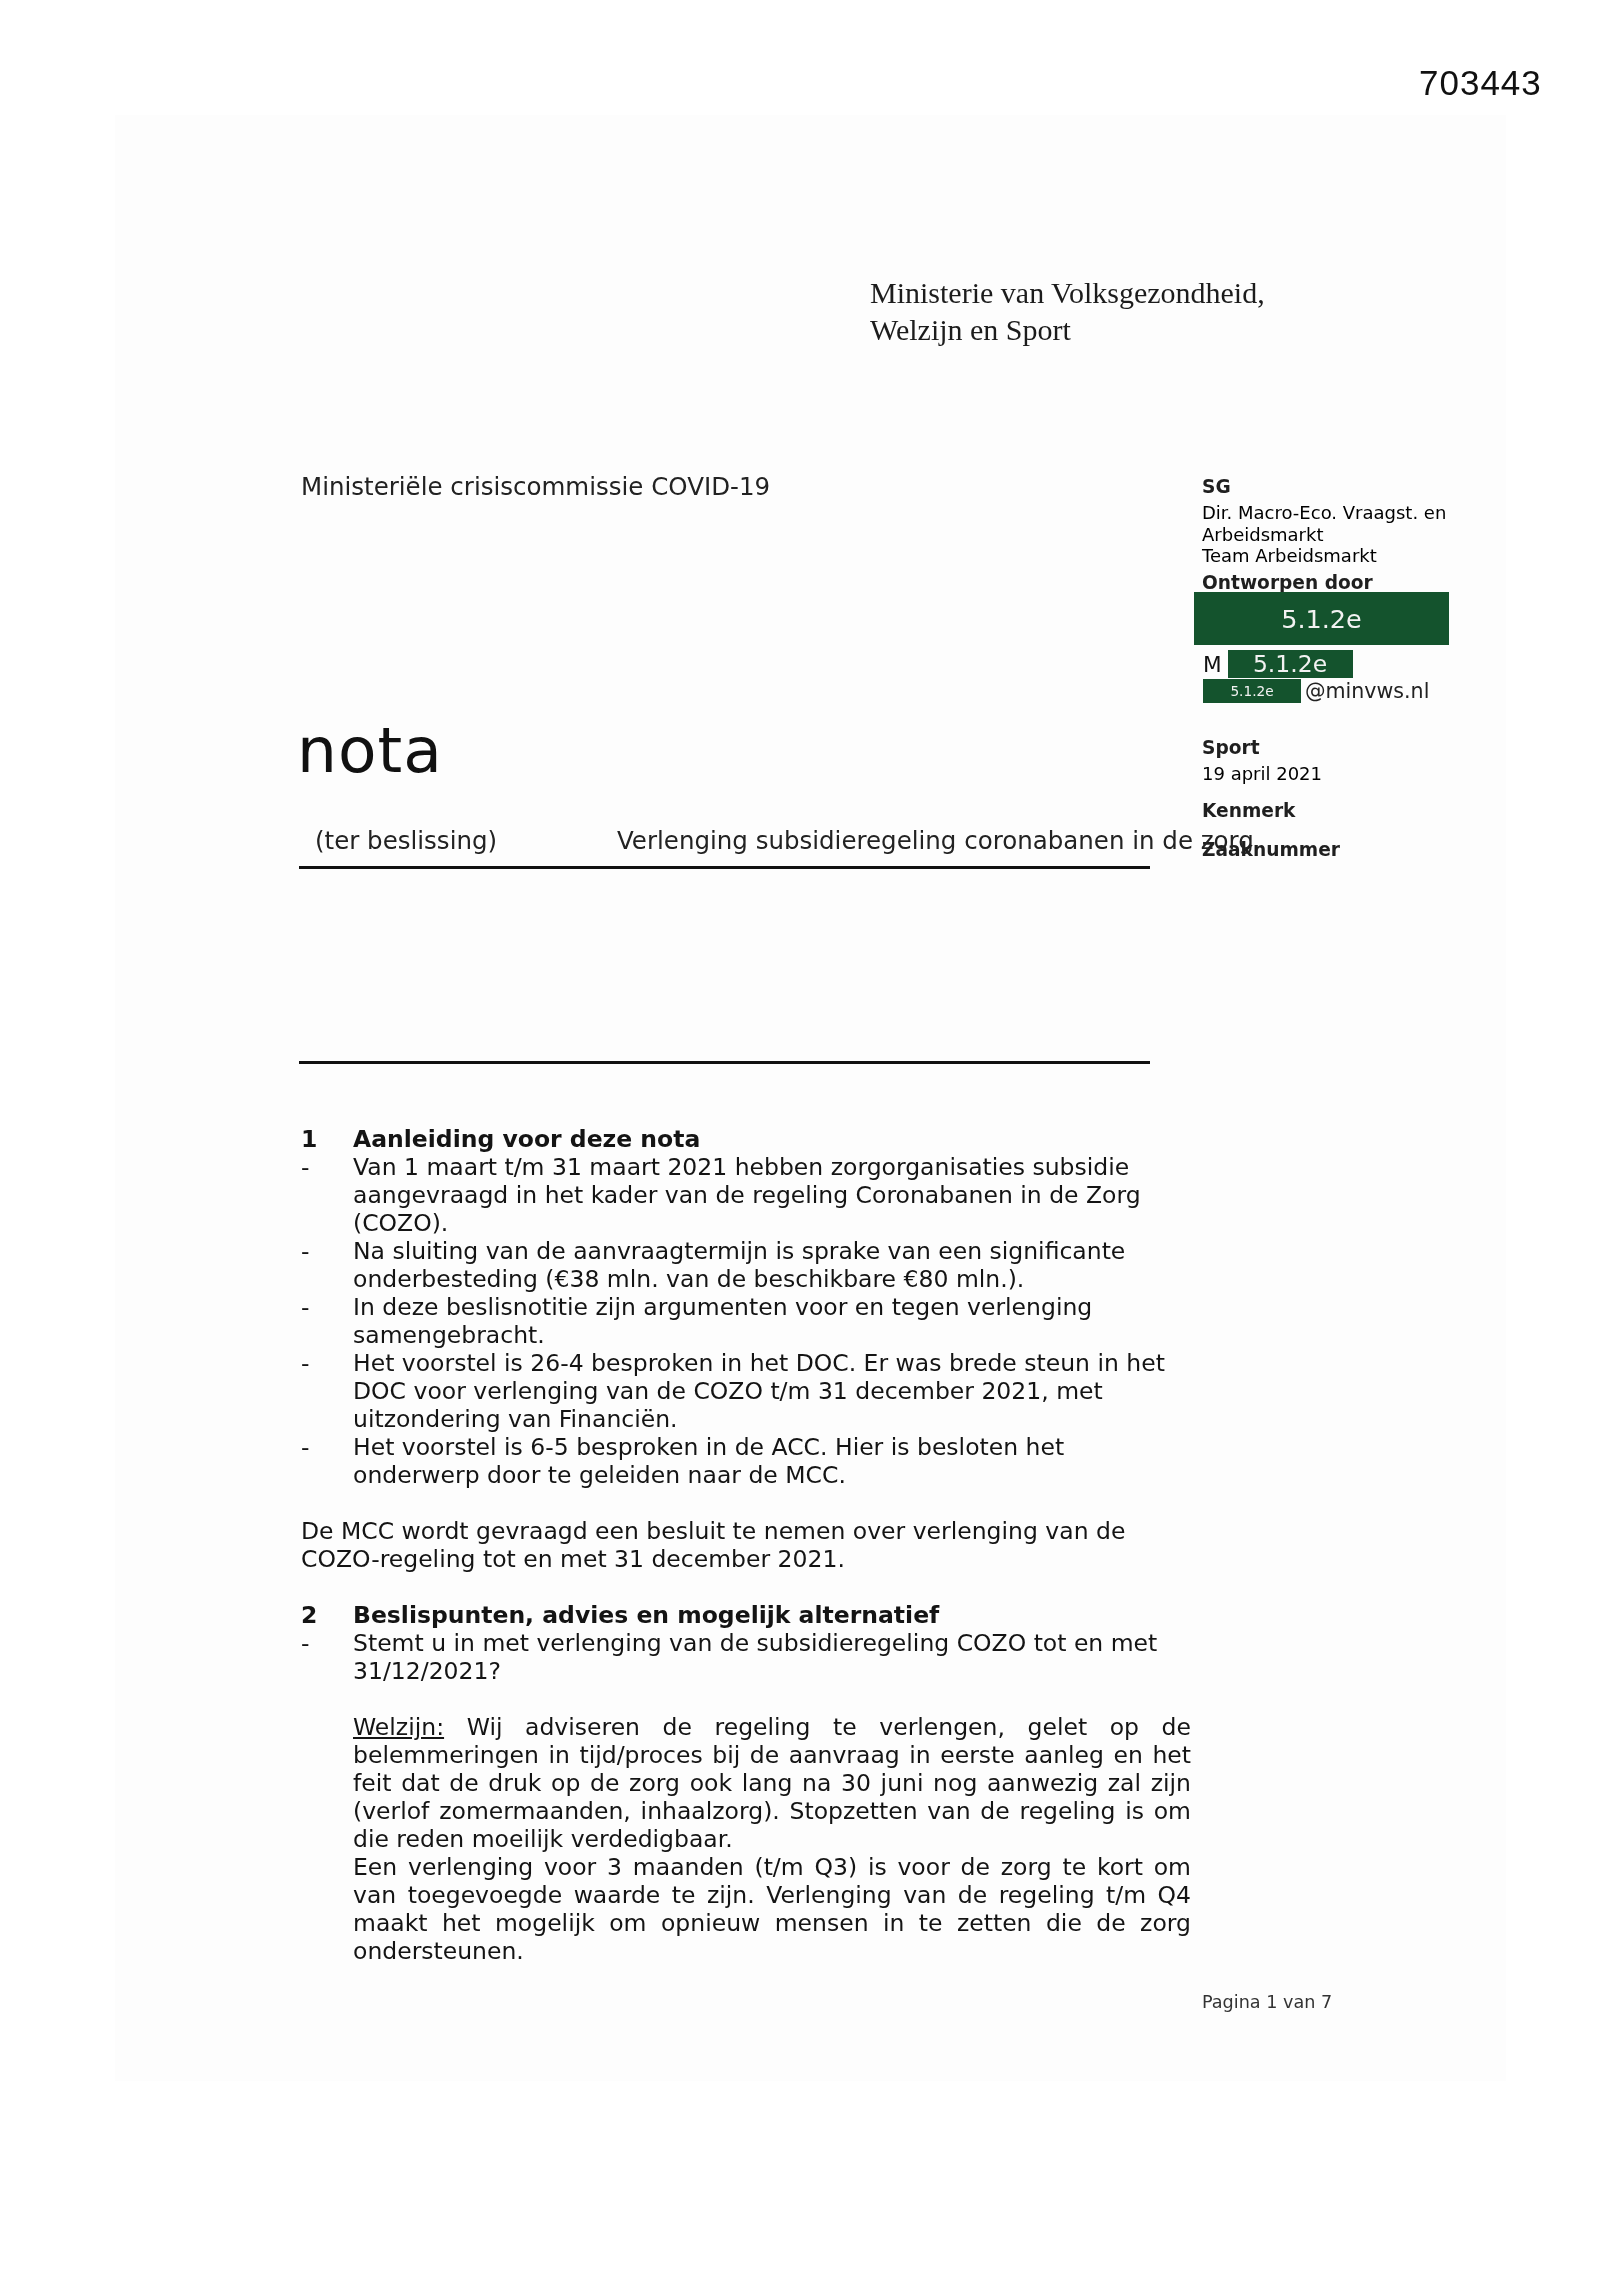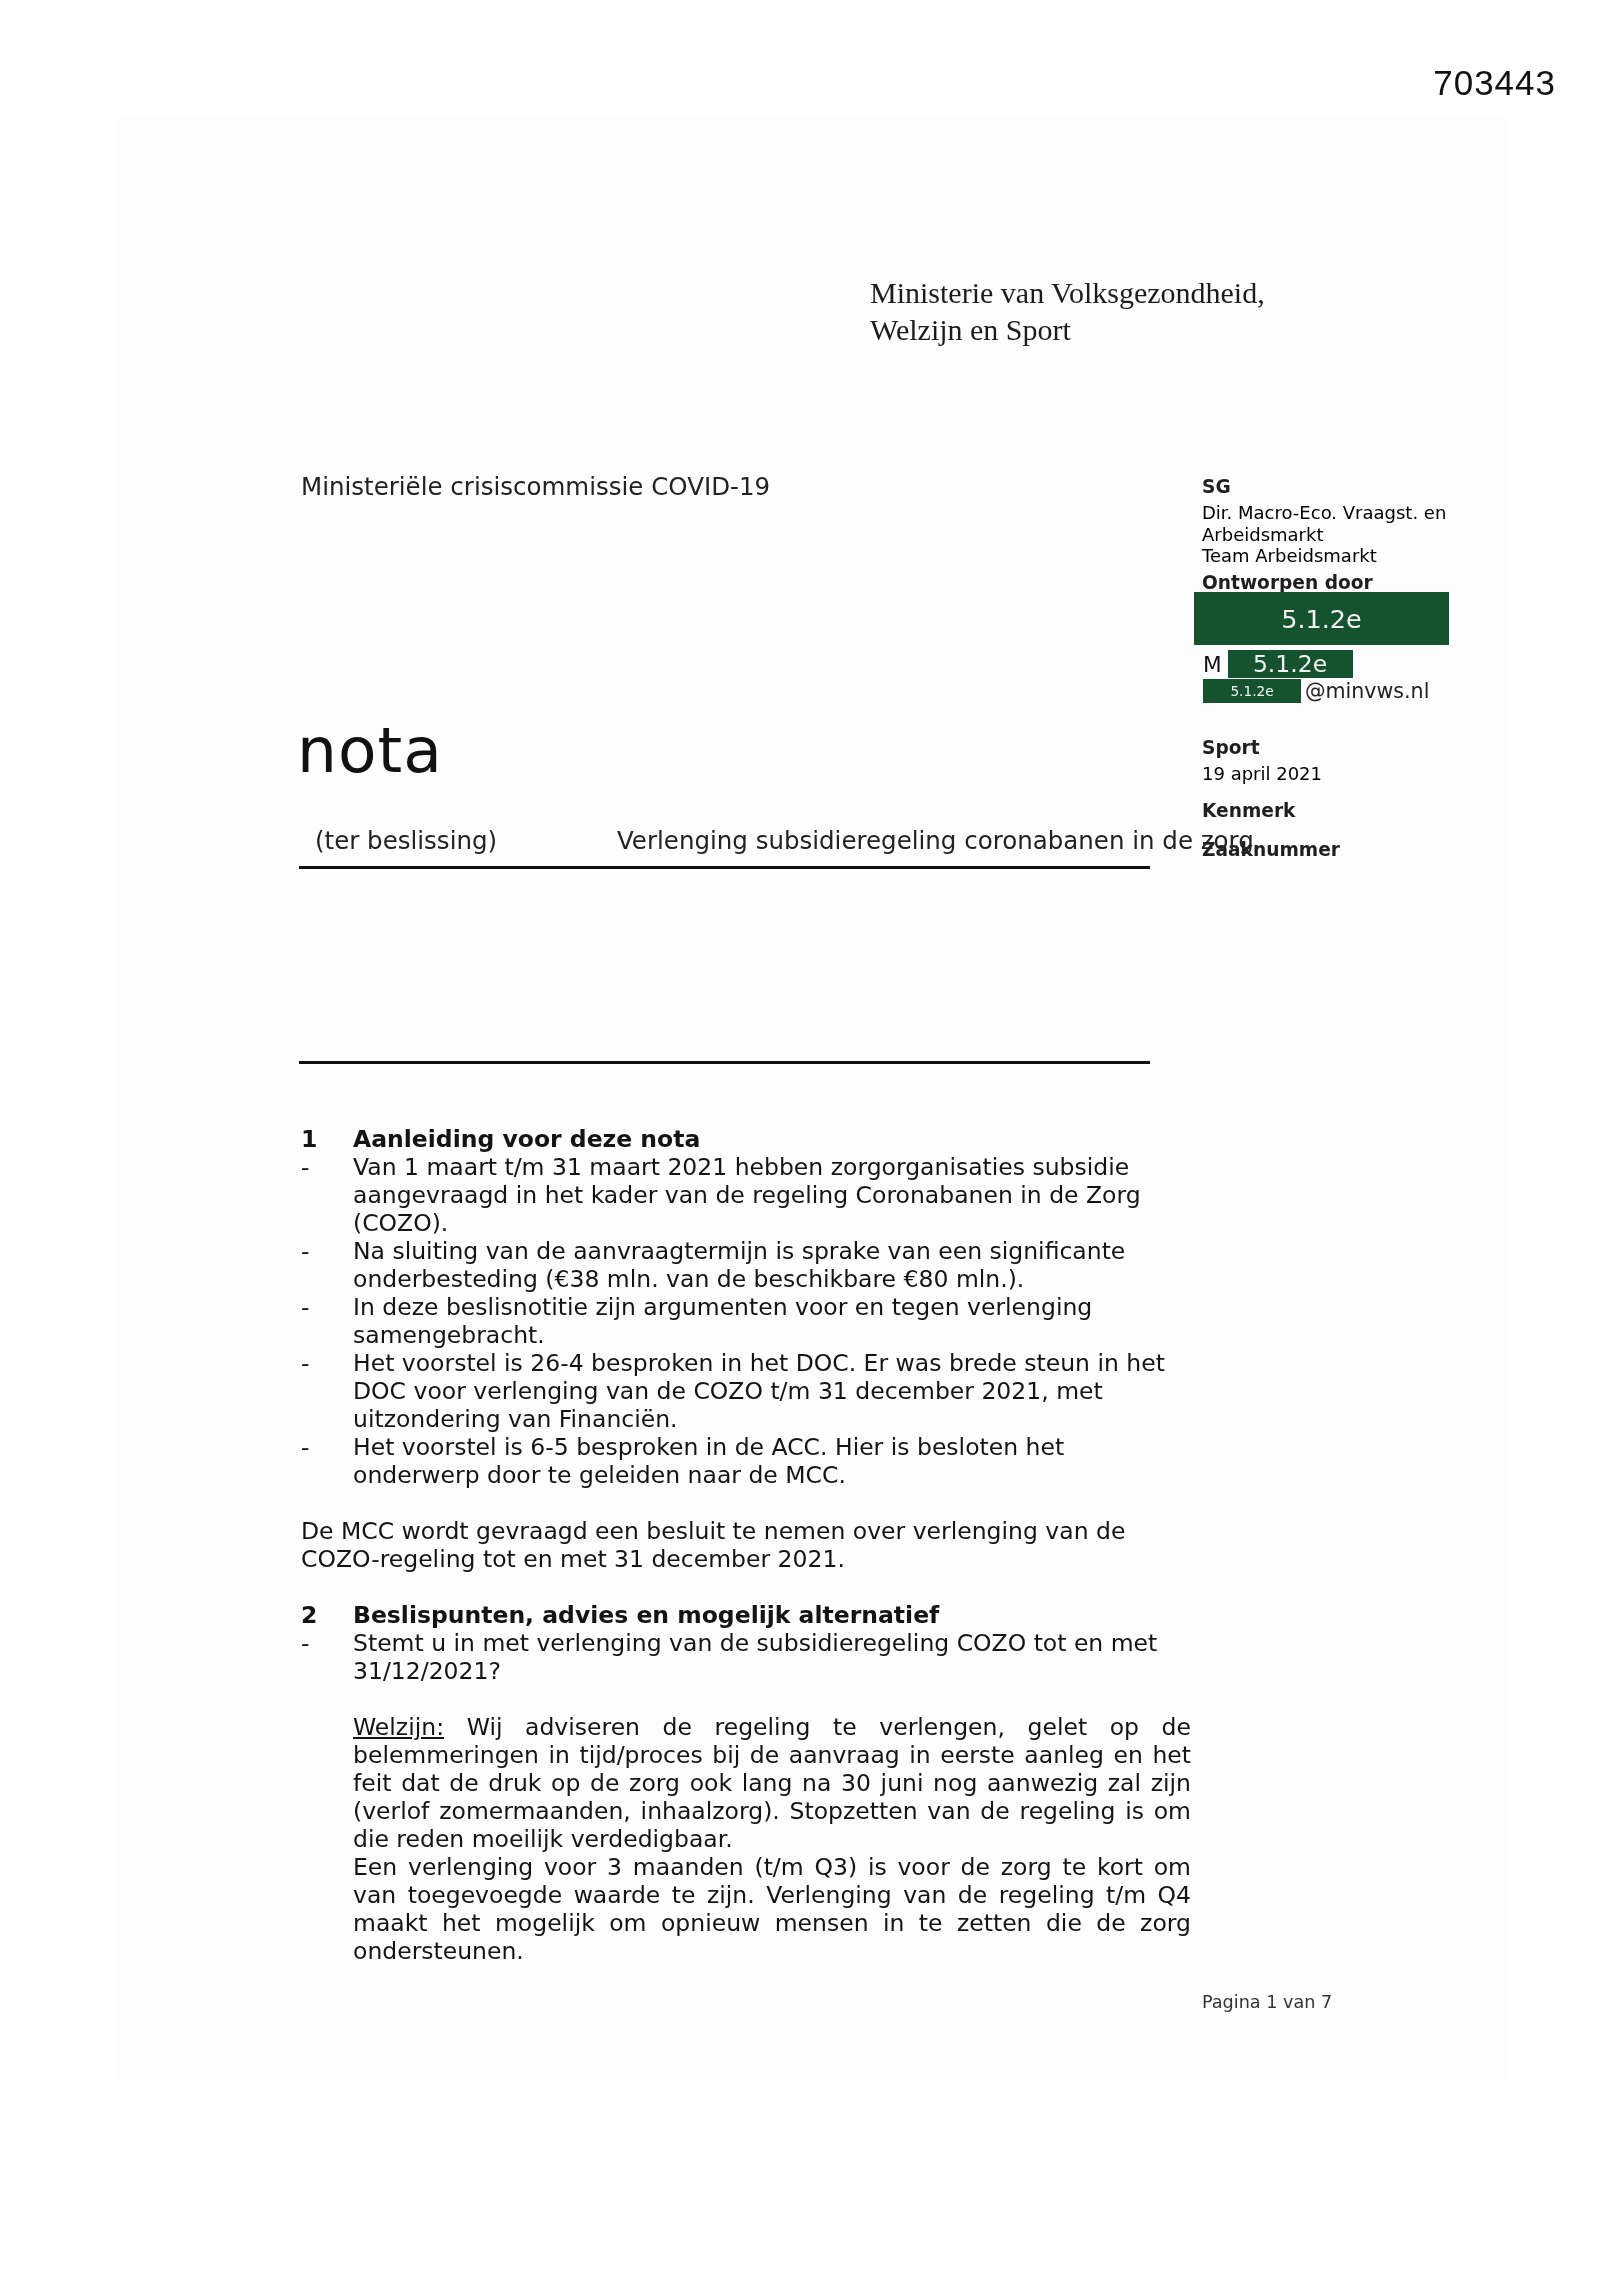--- a/index.html
+++ b/index.html
@@ -4,21 +4,21 @@
 <style>
   * { margin: 0; padding: 0; box-sizing: border-box; }
   html, body { width: 1621px; height: 2292px; background: #ffffff; overflow: hidden; }
   body { position: relative; font-family: "DejaVu Sans", sans-serif; color: #1a1a1a; }
 
   .abs { position: absolute; }
 
   #doc-number {
     left: 1419px; top: 63px; width: 137px;
     font-family: "Liberation Sans", sans-serif;
-    font-size: 35px; color: #111; letter-spacing: 1px; text-align: right;
+    font-size: 35px; color: #111; letter-spacing: 1px;
   }
 
   #page {
     left: 115px; top: 115px; width: 1391px; height: 1966px;
     background: #fdfdfd;
   }
 
   #ministry {
     left: 870px; top: 274px;
     font-family: "Liberation Serif", serif;

